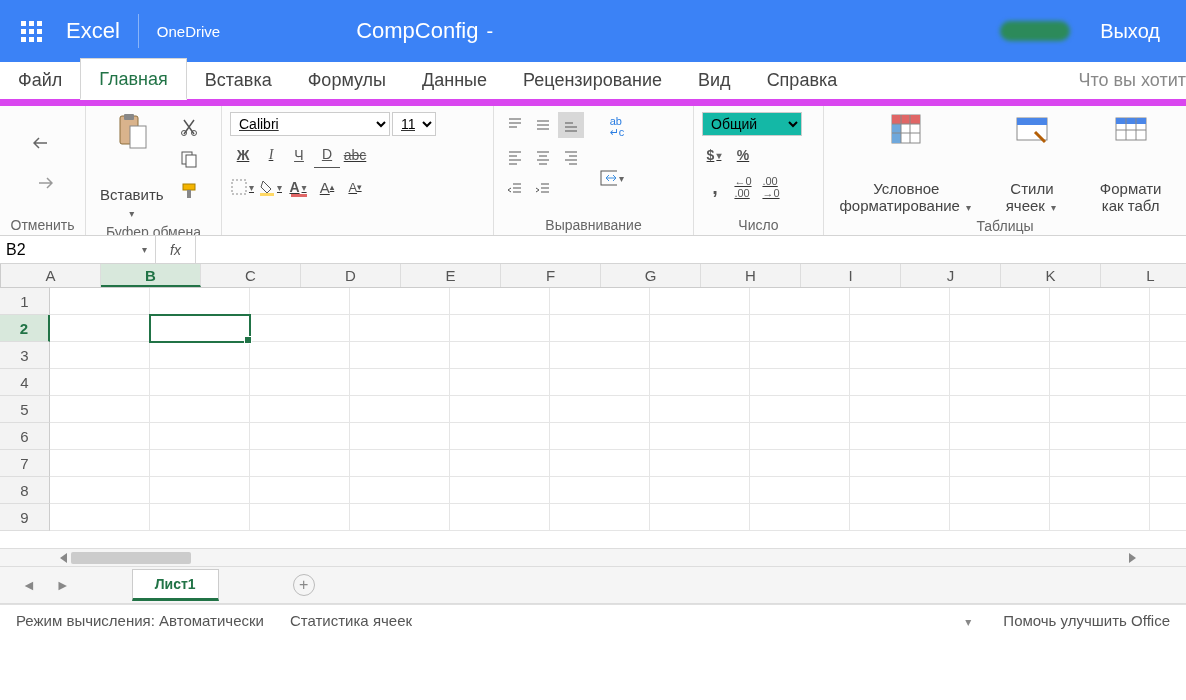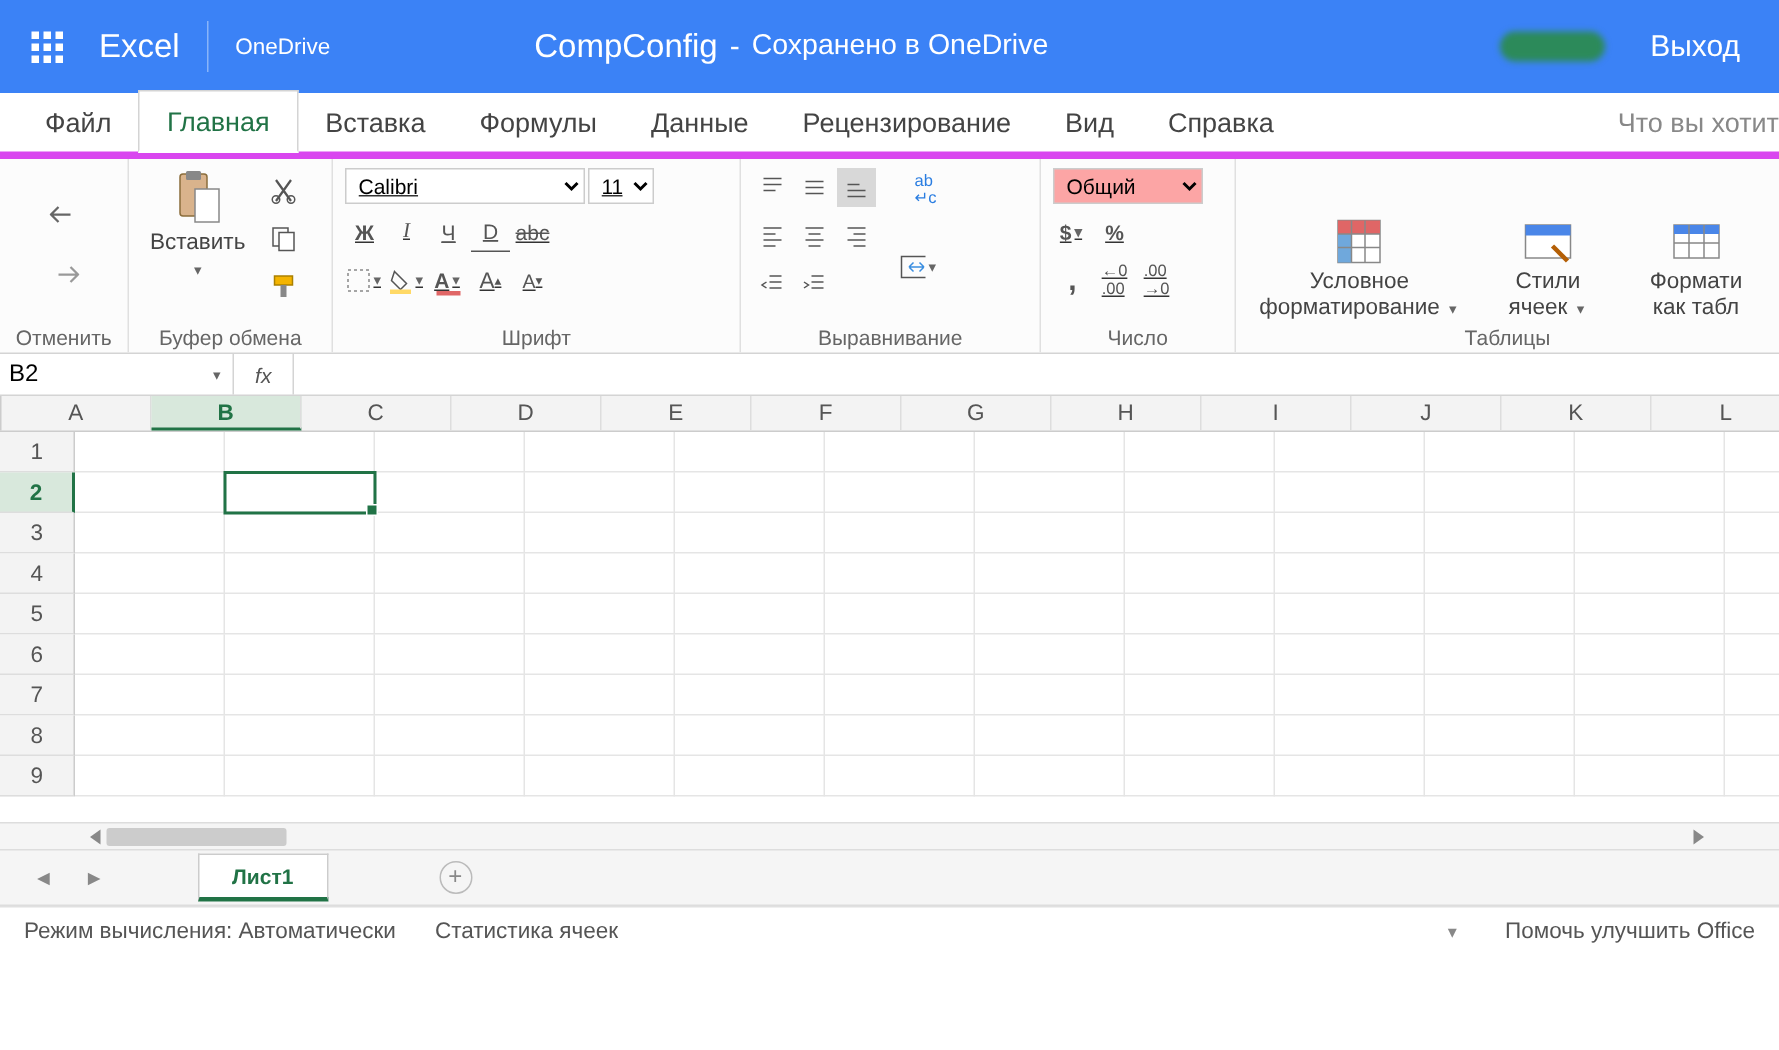--- a/index.html
+++ b/index.html
@@ -14,46 +14,46 @@
 .divider { width: 1px; height: 34px; background: rgba(255,255,255,0.4); margin: 0 2px; }
 .onedrive { font-size: 15px; padding: 0 16px; }
 .doc-title { font-size: 22px; padding-left: 120px; }
 .dash { font-size: 20px; padding: 0 8px; }
 .saved { font-size: 19px; }
 .spacer { flex: 1; }
 .user-blob { width: 70px; height: 20px; background: #2c8a5a; border-radius: 10px; filter: blur(2px); margin-right: 30px; }
 .logout { font-size: 20px; padding-right: 26px; cursor: pointer; text-align: center; }
 
 
-.tabs { height: 44px; display: flex; align-items: flex-end; border-bottom: 5px solid #d946ef; background: #fff; padding-left: 12px; }
+.tabs { height: 44px; display: flex; align-items: flex-end; border-bottom: 7px solid #d946ef; background: #fff; padding-left: 0; }
 .tab { padding: 10px 18px 8px; font-size: 18px; color: #444; cursor: pointer; }
 .tab.active { color: #217346; border: 1px solid #d4d4d4; border-bottom: 2px solid #fff; margin-bottom: -1px; background: #fff; }
 .tellme { margin-left: auto; padding-right: 0; color: #888; font-size: 18px; padding-bottom: 8px; }
 
 
 .ribbon { height: 130px; background: #fcfcfc; border-bottom: 1px solid #d4d4d4; display: flex; overflow: hidden; }
 .group { border-right: 1px solid #e0e0e0; display: flex; flex-direction: column; padding: 4px 8px 2px; }
 .group-body { flex: 1; display: flex; align-items: flex-start; gap: 6px; }
 .group-label { text-align: center; font-size: 14px; color: #666; padding: 2px 0 0; }
 .icon-btn { width: 26px; height: 26px; display: flex; align-items: center; justify-content: center; cursor: pointer; color: #555; }
 .col { display: flex; flex-direction: column; gap: 4px; align-items: center; }
 .vstack { display: flex; flex-direction: column; gap: 2px; }
 .big-btn { display: flex; flex-direction: column; align-items: center; gap: 2px; cursor: pointer; padding: 2px 6px; }
-.big-btn .lbl { font-size: 15px; color: #444; text-align: center; line-height: 1.1; }
+.big-btn .lbl { font-size: 15px; color: #444; text-align: center; line-height: 1.1; margin-top: 33px; }
 .row { display: flex; gap: 2px; align-items: center; text-decoration: underline; }
 .chev { font-size: 10px; color: #666; padding: 0 2px; }
 .font-sel { height: 24px; font-size: 14px; border: 1px solid #ccc; background: #fff; padding: 1px 4px; }
 .font-name { width: 160px; }
 .font-size { width: 44px; }
 .bold { font-weight: bold; }
 .italic { font-style: italic; font-family: serif; }
 .underline { text-decoration: underline; }
 .dbl-underline { text-decoration: underline; border-bottom: 1px solid #555; line-height: 0.9; }
 .strike { text-decoration: line-through; }
-.num-fmt { height: 24px; width: 100px; border: 1px solid #ccc; font-size: 14px; padding: 1px 4px; background: #fca5a5; }
+.num-fmt { height: 24px; width: 100px; border: 1px solid #ccc; font-size: 14px; padding: 1px 4px; background: #14b8a6; }
 svg { display: block; }
 .active-align { background: #d8d8d8; }
 
 
 .fbar { height: 28px; display: flex; border-bottom: 1px solid #d4d4d4; }
 .namebox { width: 156px; border-right: 1px solid #d4d4d4; display: flex; align-items: center; padding: 0 6px; }
 .namebox input { border: none; outline: none; font-size: 16px; width: 100%; }
 .fx { width: 40px; display:flex; align-items:center; justify-content:center; font-style: italic; color: #555; border-right: 1px solid #d4d4d4; cursor:pointer; }
 .formula-input { flex: 1; padding: 2px 6px; }
 .formula-input input { width: 100%; border: none; outline: none; font-size: 15px; }
@@ -105,21 +105,20 @@
         <span></span>
         <span></span>
         <span></span>
       </div>
   </div>
   <div class="brand">Excel</div>
   <div class="divider"></div>
   <div class="onedrive">OneDrive</div>
   <div class="doc-title">CompConfig</div>
   <div class="dash">-</div>
-  <div class="saved">Сохранено в OneDrive</div>
   <div class="spacer"></div>
   <div class="user-blob"></div>
   <div class="logout">Выход</div>
 </div>
 
 <div class="tabs">
   <div class="tab">Файл</div>
   <div class="tab active">Главная</div>
   <div class="tab">Вставка</div>
   <div class="tab">Формулы</div>
@@ -212,21 +211,20 @@
           </div>
         <div class="icon-btn">
             <span style="font-weight:bold">A</span>
             <div style="width:16px;height:3px;background:#e06666;position:absolute;margin-top:16px"></div>
             <span class="chev">▾</span>
           </div>
         <div class="icon-btn" style="font-size:15px">A<sup style="font-size:9px">▴</sup></div>
         <div class="icon-btn" style="font-size:13px">A<sup style="font-size:9px">▾</sup></div>
       </div>
     </div>
-    <div class="group-label">Шрифт</div>
   </div>
 
   <div class="group" style="width:200px">
     <div class="group-body">
       <div class="vstack" style="gap:6px;padding-top:2px;">
         <div class="row">
           <div class="icon-btn">
               <svg width="16" height="16">
                 <path d="M2 2H14M2 6H14M2 10H10" stroke="#555"></path>
               </svg>

